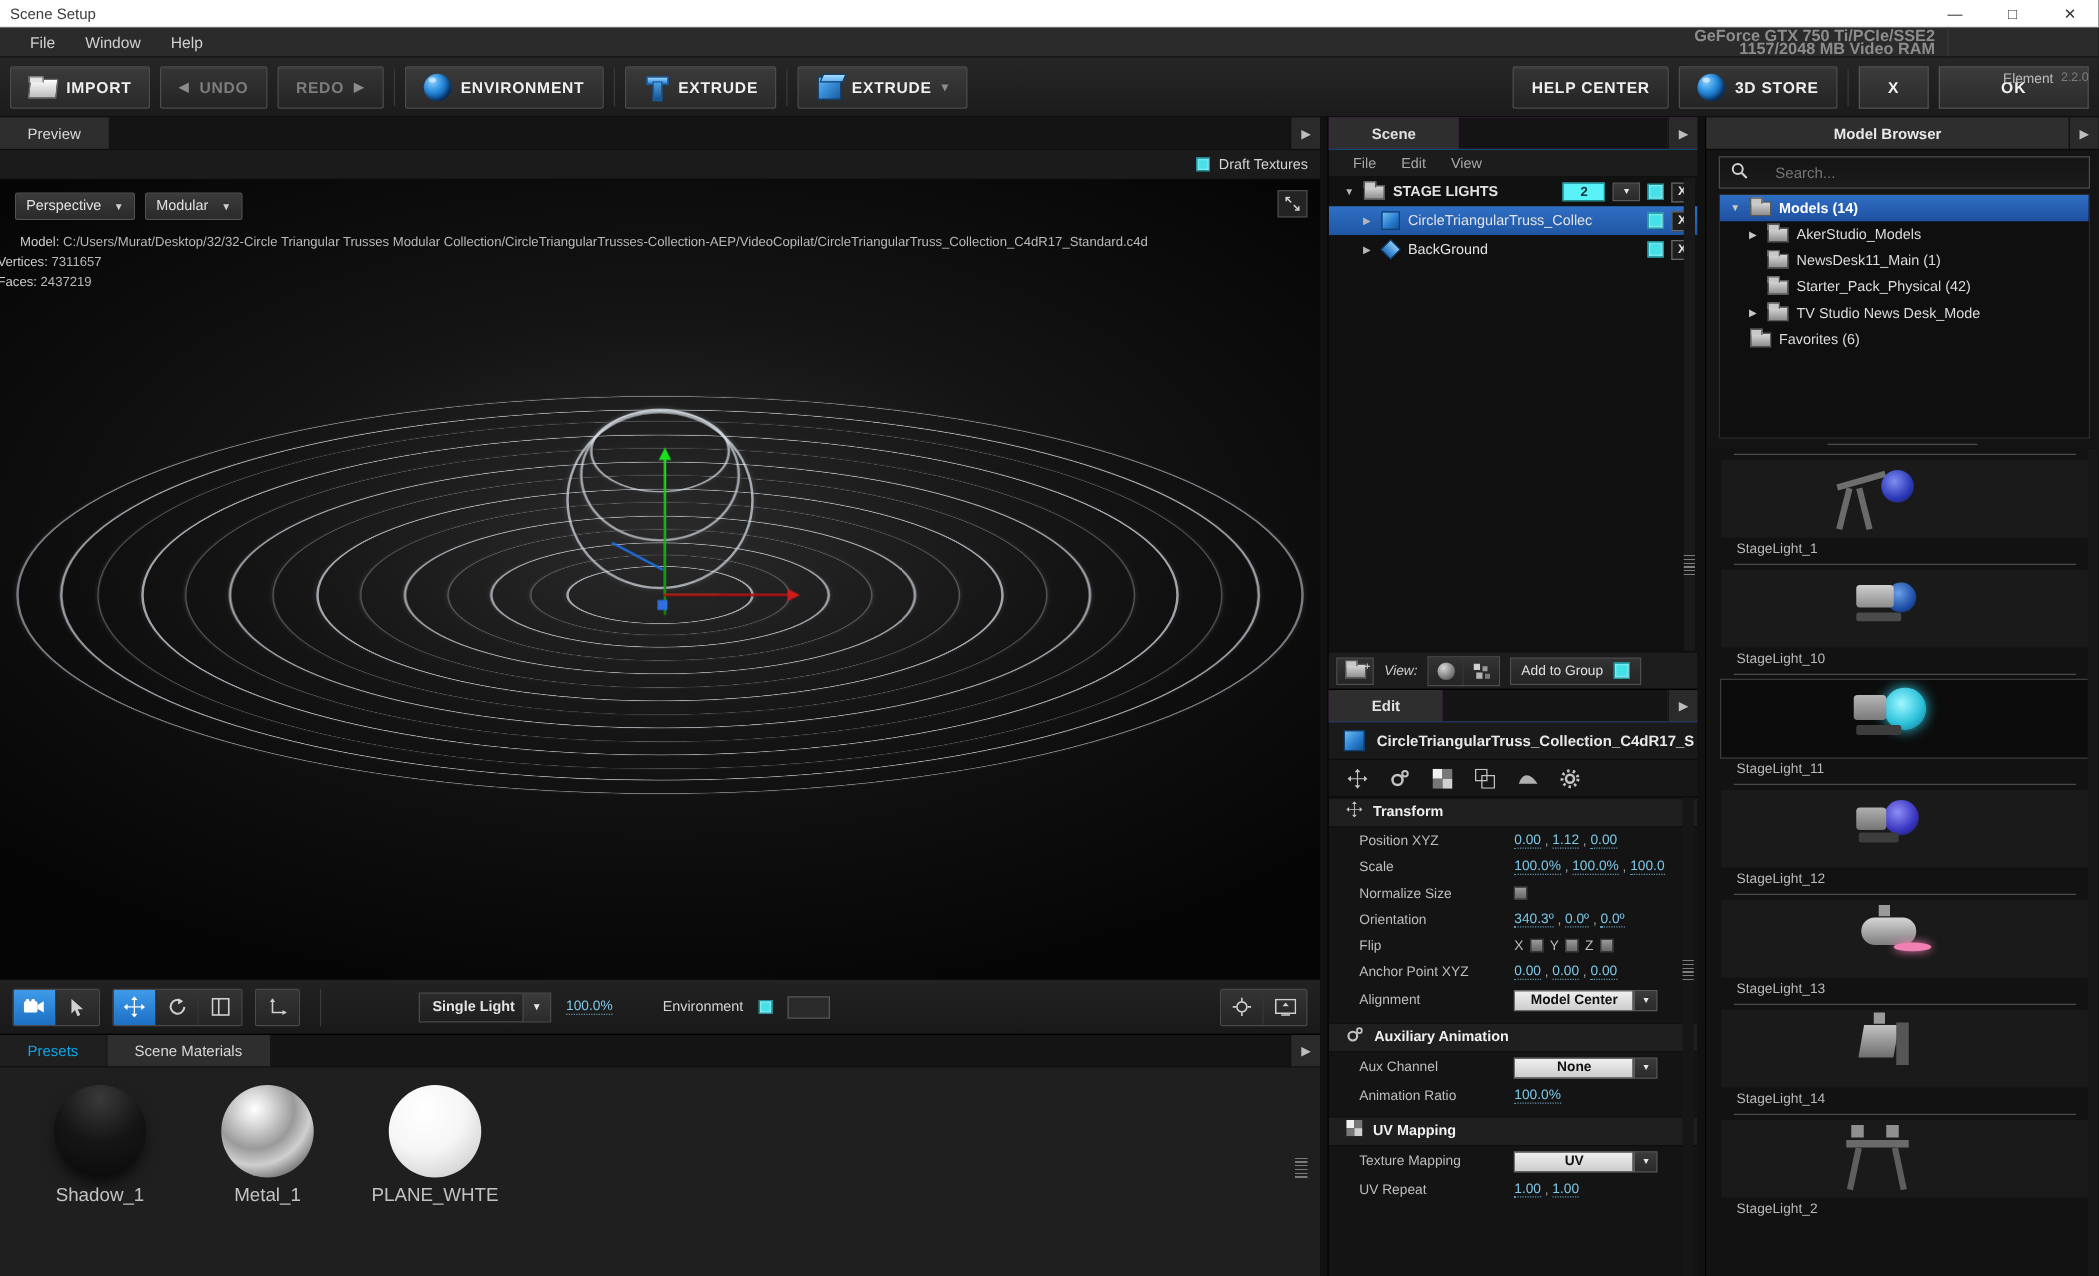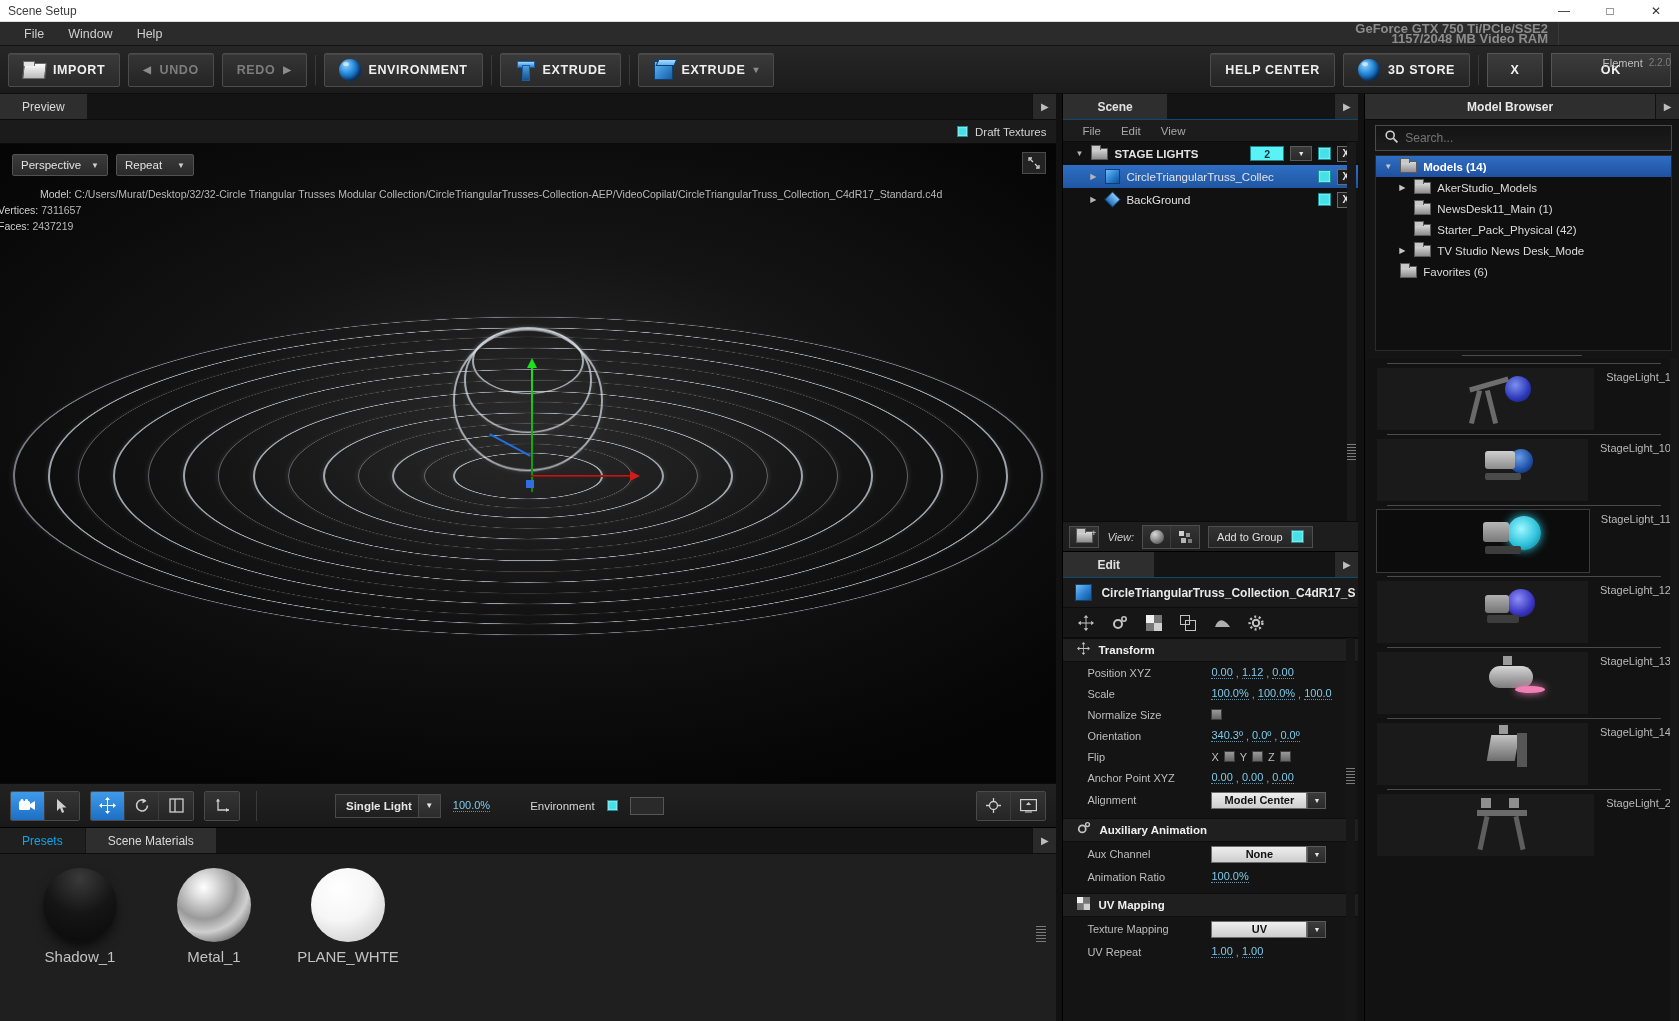--- a/index.html
+++ b/index.html
@@ -157,21 +157,21 @@
   }
   .vp-controls { position:absolute; left:12px; top:10px; display:flex; gap:8px; }
   .vpsel {
     height:22px; min-width:96px; padding: 0 8px;
     background: linear-gradient(#3b3b3b,#2a2a2a); border:1px solid #525252;
     display:flex; align-items:center; justify-content:space-between; gap:10px;
     color:#e2e2e2; font-size:11.5px; border-radius:2px;
   }
   .vpsel .car { font-size:8px; color:#cfcfcf; }
   .vp-info { position:absolute; left:16px; top:42px; }
-  .vp-info div { font-size:10.5px; color:#b9b9b9; line-height:16px; white-space:nowrap;margin-left:24px; }
+  .vp-info div { font-size:10.5px; color:#b9b9b9; line-height:16px; white-space:nowrap; }
   .vp-info .k { color:#cfcfcf; }
   .expand-btn {
     position:absolute; right:10px; top:8px; width:24px; height:22px;
     border:1px solid #4a4a4a; background:#232323; color:#cfcfcf;
     display:flex; align-items:center; justify-content:center; font-size:12px;
   }
 
   
   .truss-wrap { position:absolute; inset:0; }
   .ring {
@@ -278,34 +278,34 @@
   .flip-grp { display:flex; align-items:center; gap:5px; font-size:11px; color:#bdbdbd; }
   .psel { height:17px; min-width:96px; background: linear-gradient(#efefef,#cdcdcd); border:1px solid #6c6c6c; display:flex; align-items:center; justify-content:center; position:relative; color:#111; font-size:11px; font-weight:bold; }
   .psel .dd2 { position:absolute; right:-20px; top:-1px; width:19px; height:17px; background: linear-gradient(#3b3b3b,#2a2a2a); border:1px solid #5a5a5a; display:flex; align-items:center; justify-content:center; font-size:7px; color:#e8e8e8;}
   .edit-scrollbar { position:absolute; right:3px; top:0; width:9px; height:100%; background:#161616; }
   .edit-grip { position:absolute; right:3px; top:130px; width:9px; height:16px; background: repeating-linear-gradient(#7d7d7d 0 1px, transparent 1px 3px); }
 
   
   .right-col { width: 317px; background:#141414; display:flex; flex-direction:column; border-left:1px solid #000; }
   .mb-tabs { height:26px; display:flex; background:#151515; border-bottom:1px solid #0a0a0a; }
   .mb-tab { flex:1; display:flex; align-items:center; justify-content:center; font-size:12px; font-weight:bold; color:#e8e8e8; background:#2e2e2e; }
-  .mb-search { height:26px; margin:5px 7px 4px 10px; background: linear-gradient(#141414,#1c1c1c); border:1px solid #4a4a4a; display:flex; align-items:center; gap:7px; padding-left:9px; }
+  .mb-search { height:26px; margin:5px 7px 4px 10px; background: linear-gradient(#141414,#1c1c1c); border:1px solid #4a4a4a; display:flex; align-items:center; gap:22px; padding-left:9px; }
   .mb-search .sicon { color:#cfcfcf; font-size:12px; }
   .mb-search input { background:transparent; border:none; outline:none; color:#cfcfcf; font-size:12px; font-family:"Liberation Sans",sans-serif; width:100%; }
   .mb-tree { height:196px; background:#0f0f0f; border:1px solid #2a2a2a; margin: 0 7px 0 10px; overflow:hidden; }
   .mrow { height:21px; display:flex; align-items:center; gap:6px; padding-left:6px; }
   .mrow.sel { background: linear-gradient(#2e6ec3,#2050a0); }
   .mrow .tw2 { width:12px; color:#c7c7c7; font-size:8px; text-align:center; }
   .mrow .mname { font-size:11.5px; color:#dcdcdc; white-space:nowrap; overflow:hidden; }
   .mrow.sel .mname { font-weight:bold; color:#fff; }
   .mb-divider { height:8px; display:flex; align-items:center; justify-content:center; }
   .mb-divider i { display:block; width:120px; height:1px; background:#4c4c4c; }
   .thumbs { flex:1; overflow:hidden; padding: 0 8px 0 12px; background:#121212; position:relative; }
   .thumb-sep { height:1px; background:#4a4a4a; margin: 4px 10px; }
-  .thumb { display:flex; flex-direction:row; align-items:flex-end; }
+  .thumb { display:flex; flex-direction:column; align-items:flex-end; }
   .thumb .img { width:100%; height:62px; background:#1a1a1a; position:relative; overflow:hidden; }
   .thumb.sel .img { background:#0c0c0c; outline:1px solid #3b3b3b; }
   .thumb .cap2 { font-size:11px; color:#b9b9b9; align-self:flex-start; padding: 3px 0 2px 12px; }
   .lamp { position:absolute; }
   .mb-scroll { position:absolute; right:1px; top:0; width:8px; height:100%; background:#171717; }
 
   .vsplit { width:6px; background:#111; }
 </style>
 </head>
 <body>
@@ -416,21 +416,21 @@
         <div class="axis-x"></div>
         <div class="axis-z"></div>
         <div class="axis-origin"></div>
 
         <div class="vp-controls">
           <div class="vpsel">
             <span>Perspective</span>
             <span class="car">▼</span>
           </div>
           <div class="vpsel" style="min-width:78px">
-            <span>Repeat</span>
+            <span>Modular</span>
             <span class="car">▼</span>
           </div>
         </div>
 
         <div class="vp-info">
           <div>
             <span class="k">Model:</span>
             <span>C:/Users/Murat/Desktop/32/32-Circle Triangular Trusses Modular Collection/CircleTriangularTrusses-Collection-AEP/VideoCopilat/CircleTriangularTruss_Collection_C4dR17_Standard.c4d</span>
           </div>
           <div style="margin-left:-18px">

